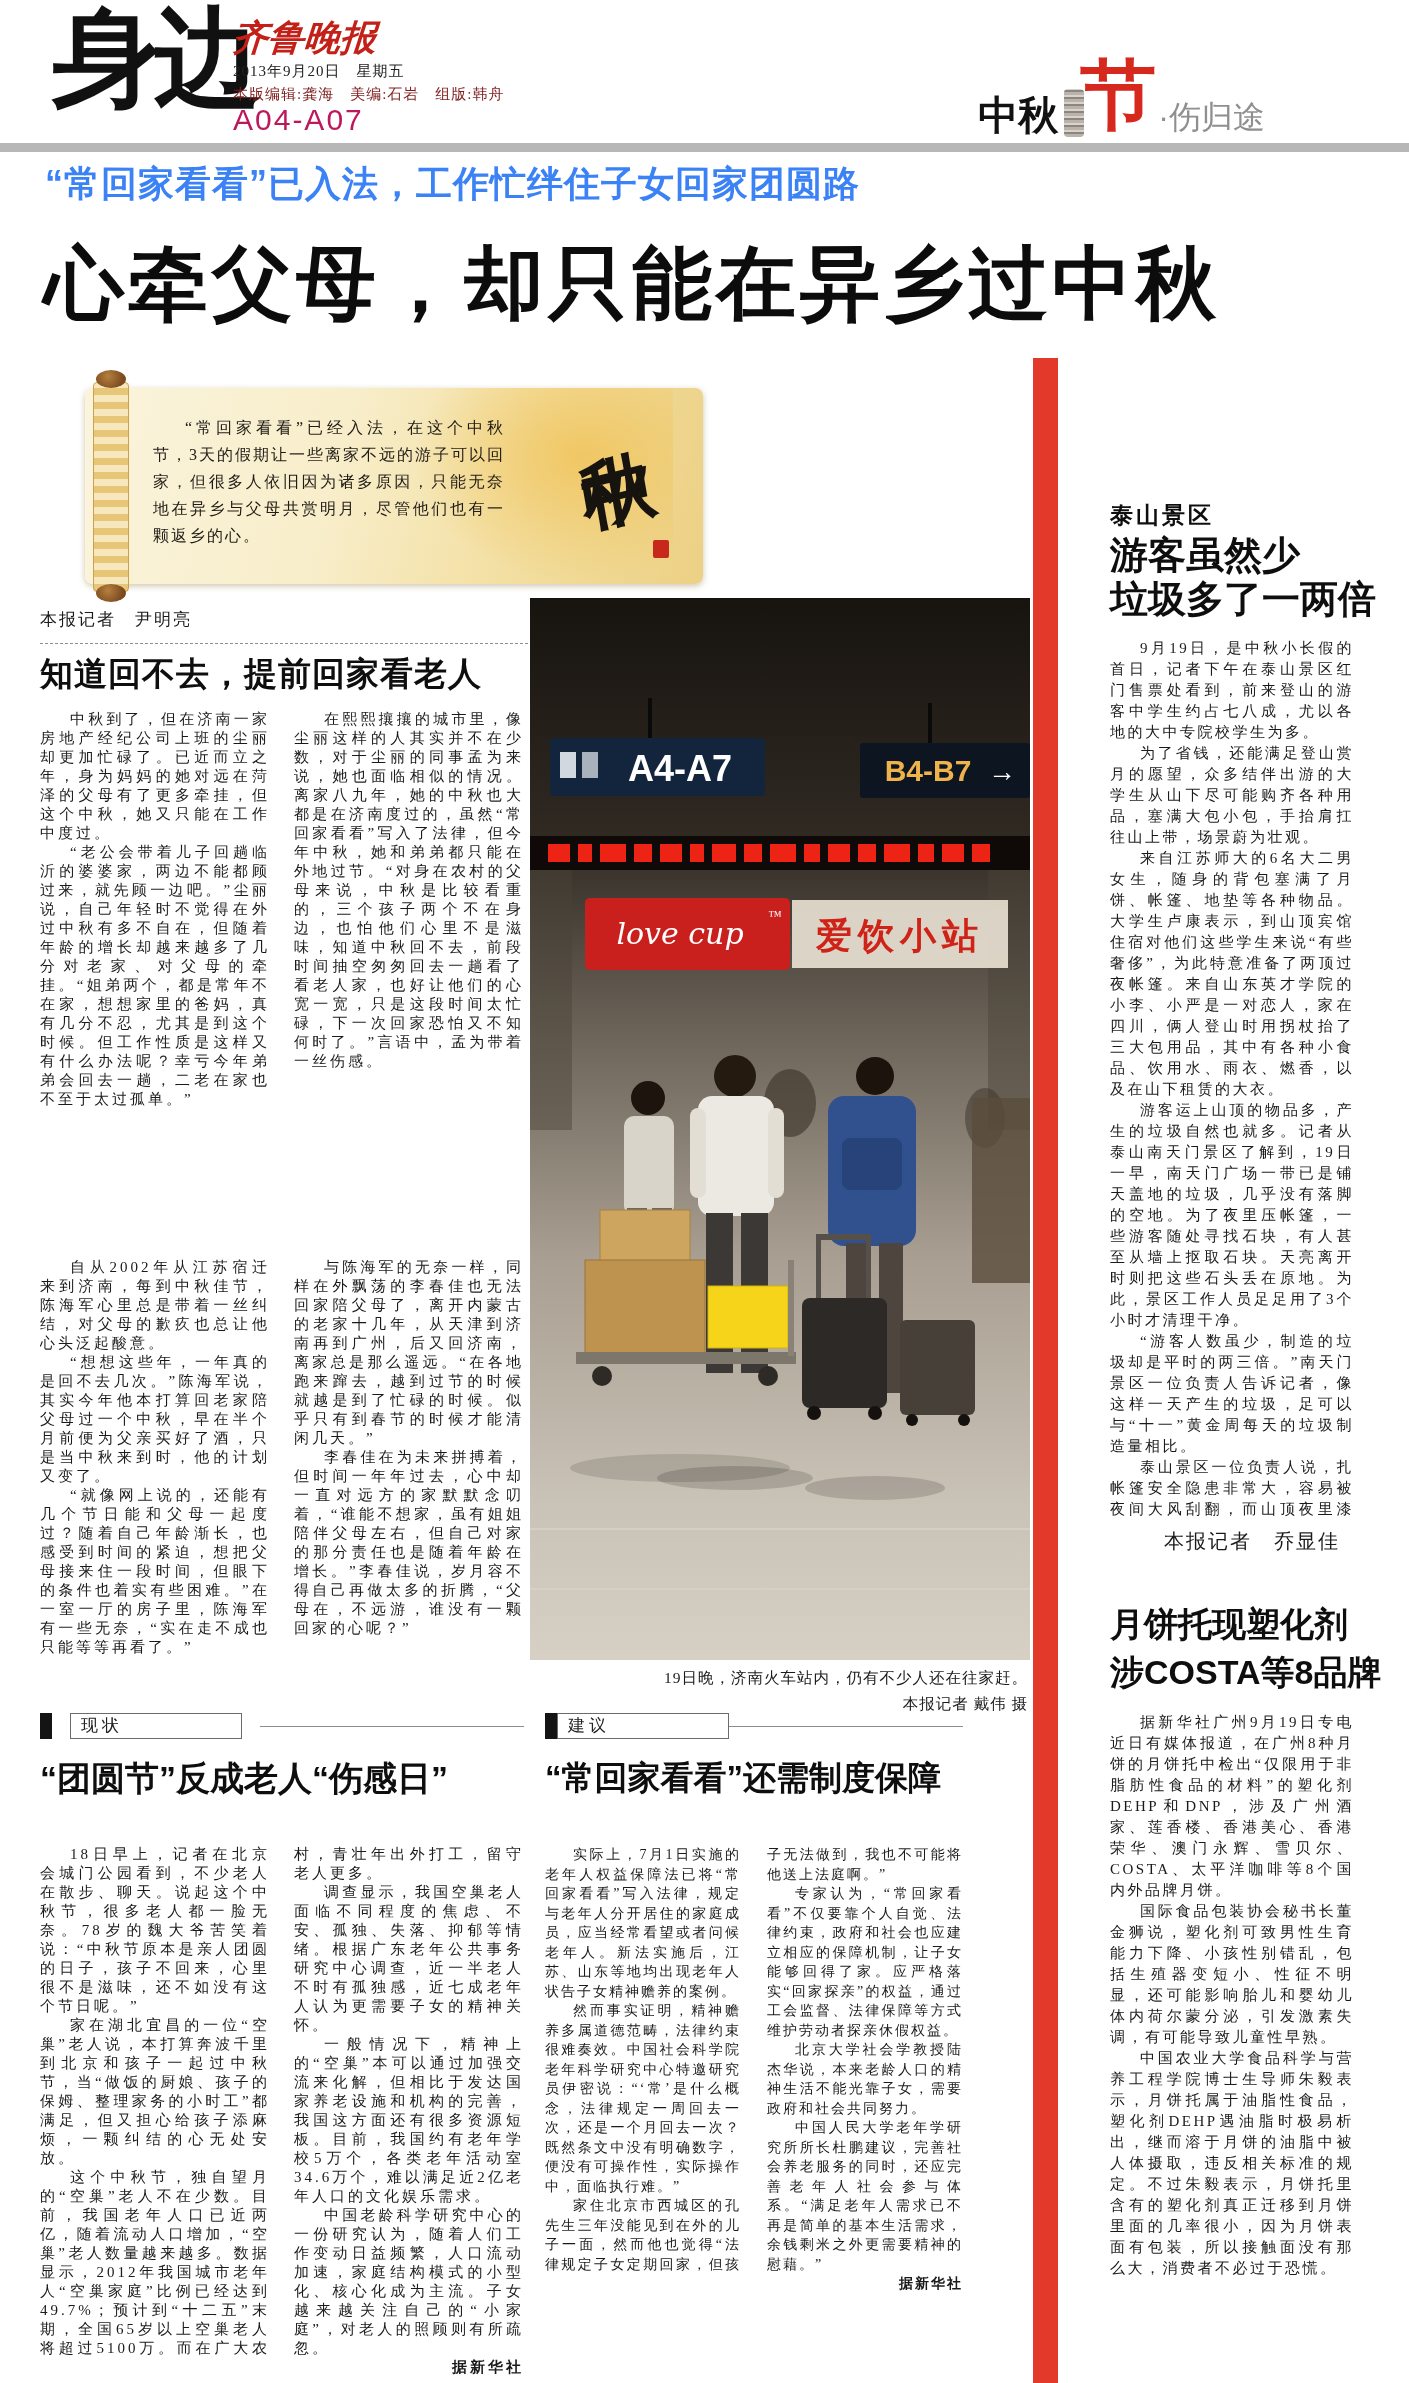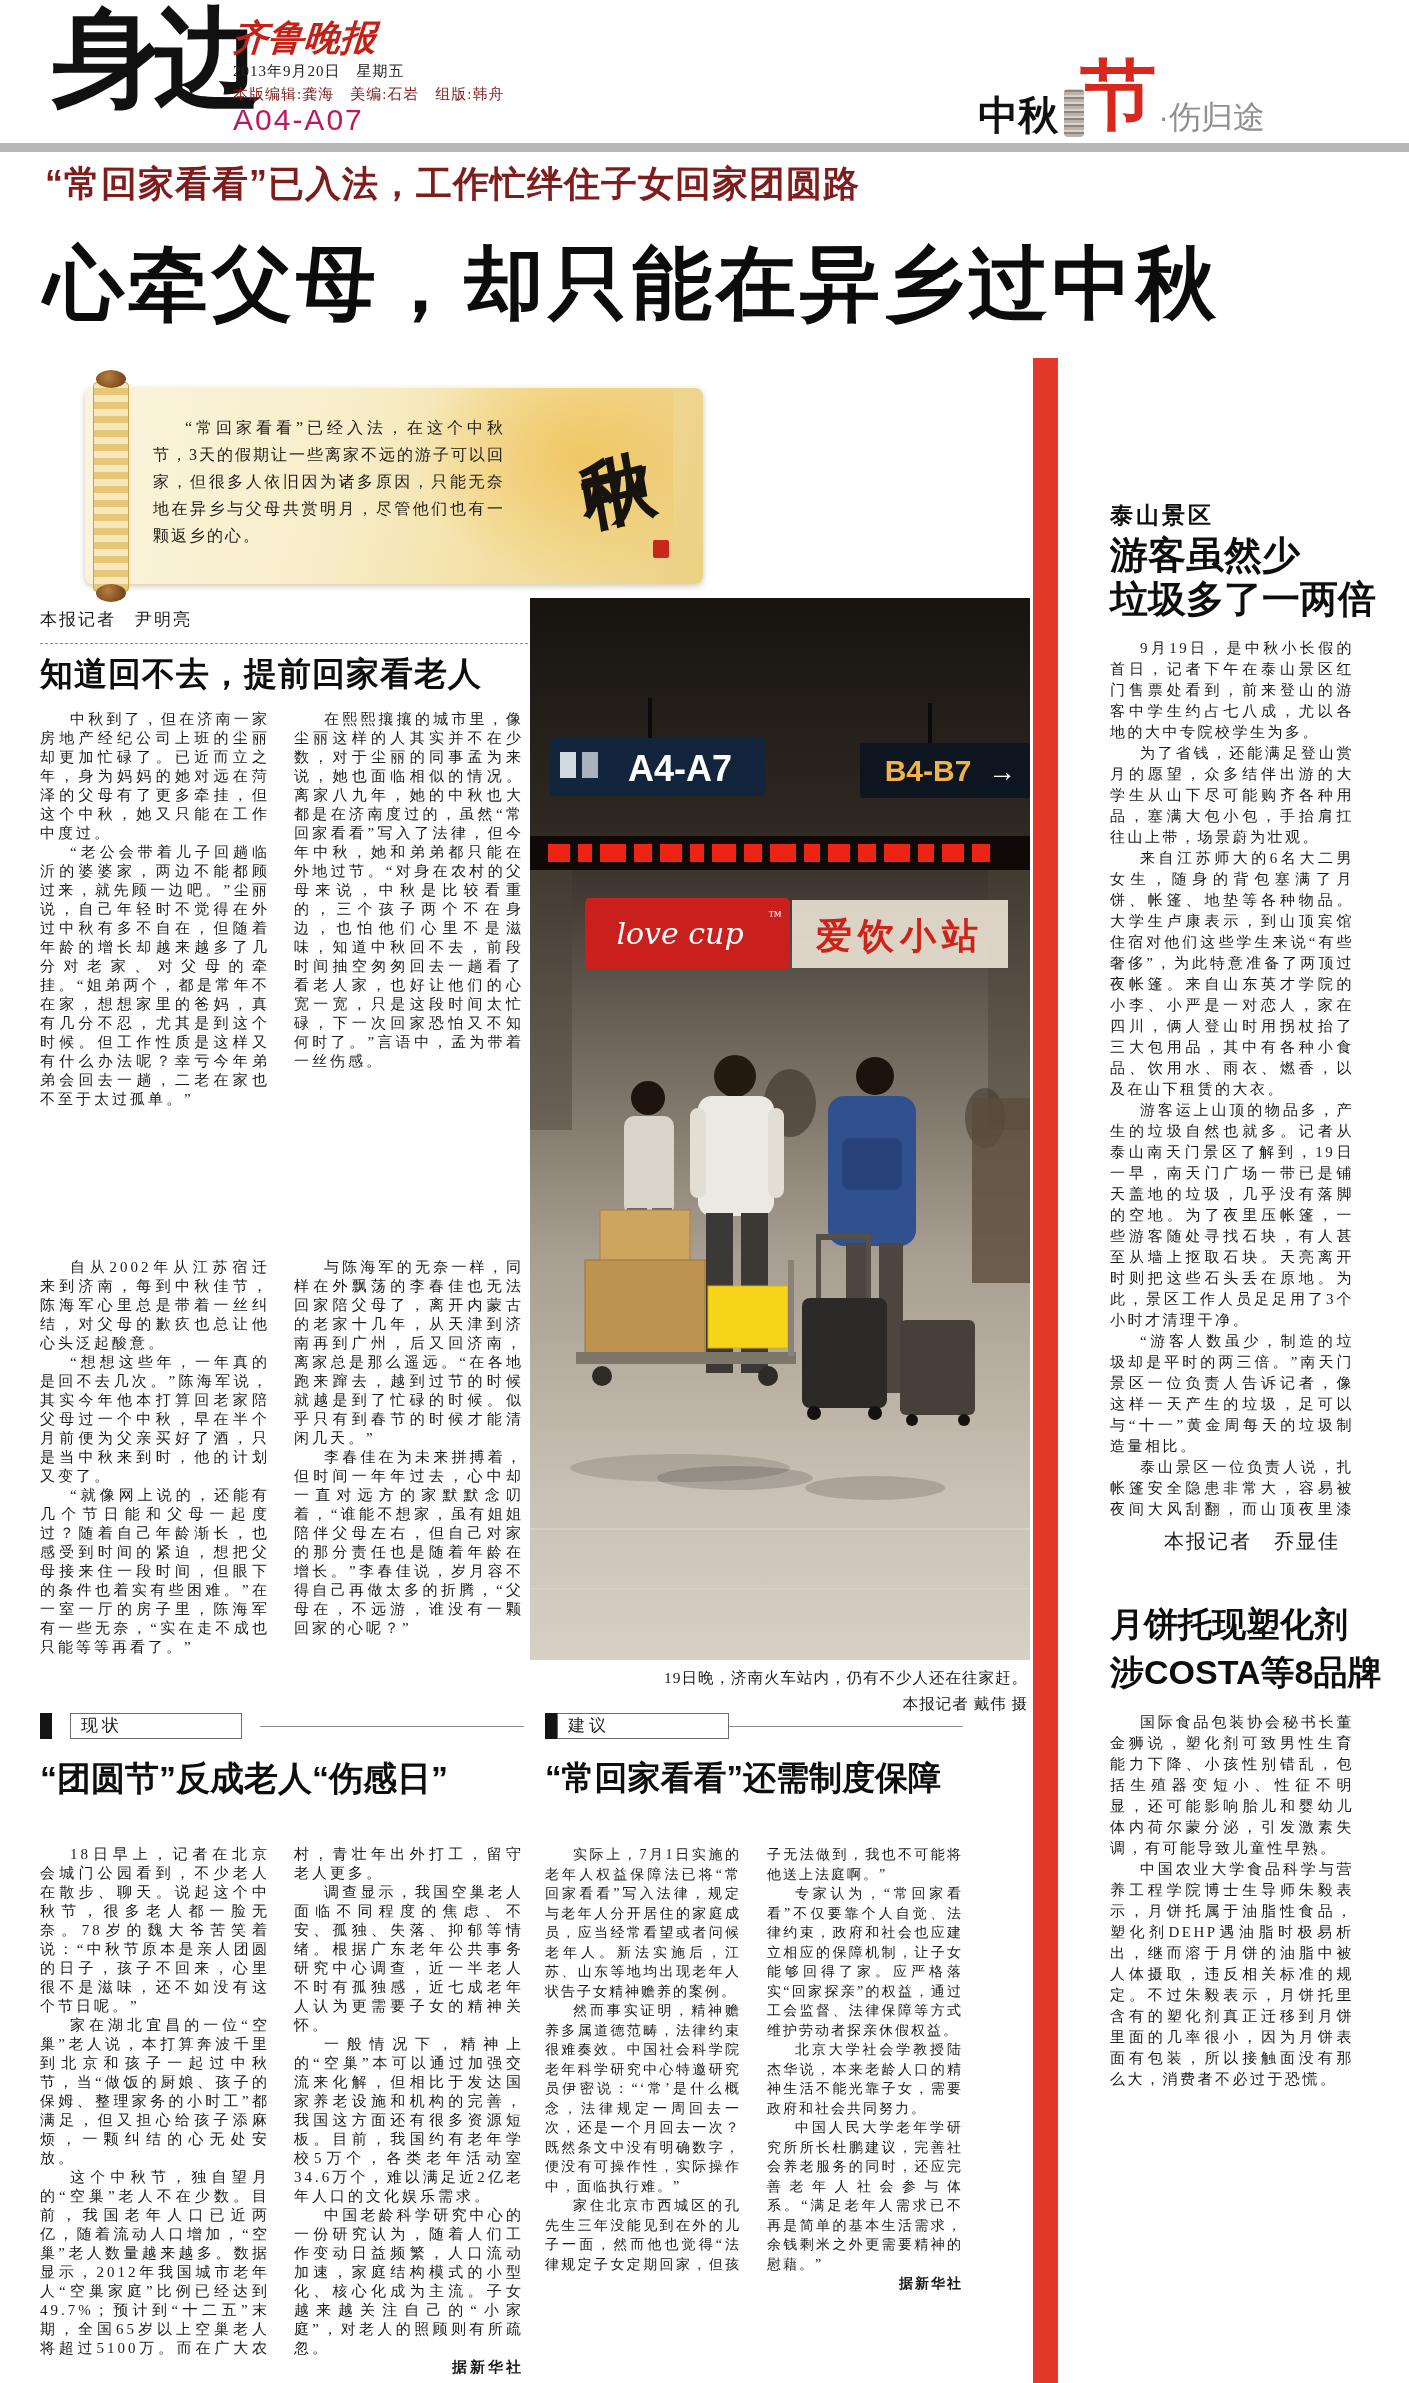--- a/index.html
+++ b/index.html
@@ -22,21 +22,21 @@
   .coin-stack{width:20px;height:48px;margin:0 0 -2px 6px;border-radius:4px;
     background:repeating-linear-gradient(0deg,#b9b3ab 0 3px,#8c867e 3px 5px,#d8d3cc 5px 7px);}
   .series .s-highlight{font-size:76px;font-weight:bold;color:#d7281e;line-height:.9;
     margin:0 2px 6px -4px;font-family:"Liberation Sans","DejaVu Sans",sans-serif;}
   .series .s-suffix{font-size:32px;color:#8f8f8f;line-height:1.1;
     font-family:"Liberation Sans","DejaVu Sans",sans-serif;}
   .gray-bar{left:0;top:143px;width:1409px;height:9px;background:#b7b7b7;}
 
   
   .kicker{left:45px;top:160px;font-size:36px;font-weight:bold;letter-spacing:1px;
-    font-family:"Liberation Sans","DejaVu Sans",sans-serif;color:#7f1d1d;}
+    font-family:"Liberation Sans","DejaVu Sans",sans-serif;color:#3b82f6;}
   .main-headline{left:44px;top:222px;width:1340px;font-size:80px;font-weight:bold;letter-spacing:4px;
     font-family:"Liberation Sans","DejaVu Sans",sans-serif;color:#0c0c0c;white-space:nowrap;margin-top:9px;}
 
   
   .scroll{left:85px;top:388px;width:618px;height:196px;}
   .scroll-body{position:absolute;inset:0;border-radius:8px;
     background:linear-gradient(105deg,#fbf4dd 0%,#f8eecb 40%,#f3e0a4 68%,#ecd084 100%);
     box-shadow:0 2px 6px rgba(120,90,20,.35);}
   .scroll-wash{position:absolute;right:30px;top:0;width:260px;height:100%;
     background:radial-gradient(ellipse at 65% 35%,rgba(240,195,90,.85),rgba(240,195,90,0) 70%);}
@@ -313,17 +313,18 @@
       <p>来自江苏师大的6名大二男女生，随身的背包塞满了月饼、帐篷、地垫等各种物品。大学生卢康表示，到山顶宾馆住宿对他们这些学生来说“有些奢侈”，为此特意准备了两顶过夜帐篷。来自山东英才学院的小李、小严是一对恋人，家在四川，俩人登山时用拐杖抬了三大包用品，其中有各种小食品、饮用水、雨衣、燃香，以及在山下租赁的大衣。</p>
       <p>游客运上山顶的物品多，产生的垃圾自然也就多。记者从泰山南天门景区了解到，19日一早，南天门广场一带已是铺天盖地的垃圾，几乎没有落脚的空地。为了夜里压帐篷，一些游客随处寻找石块，有人甚至从墙上抠取石块。天亮离开时则把这些石头丢在原地。为此，景区工作人员足足用了3个小时才清理干净。</p>
       <p>“游客人数虽少，制造的垃圾却是平时的两三倍。”南天门景区一位负责人告诉记者，像这样一天产生的垃圾，足可以与“十一”黄金周每天的垃圾制造量相比。</p>
       <p>泰山景区一位负责人说，扎帐篷安全隐患非常大，容易被夜间大风刮翻，而山顶夜里漆黑，极易发生踩踏。特别是山顶雷区多，山风大，一旦发生火险，后果不堪设想。</p>
     </div>
   <div class="abs r-byline">本报记者　乔显佳</div>
 
   <div class="abs art-title m-title1">月饼托现塑化剂</div>
   <div class="abs art-title m-title2">涉COSTA等8品牌</div>
   <div class="abs m-body">
+      <p>据新华社广州9月19日专电 近日有媒体报道，在广州8种月饼的月饼托中检出“仅限用于非脂肪性食品的材料”的塑化剂DEHP和DNP，涉及广州酒家、莲香楼、香港美心、香港荣华、澳门永辉、雪贝尔、COSTA、太平洋咖啡等8个国内外品牌月饼。</p>
       <p>国际食品包装协会秘书长董金狮说，塑化剂可致男性生育能力下降、小孩性别错乱，包括生殖器变短小、性征不明显，还可能影响胎儿和婴幼儿体内荷尔蒙分泌，引发激素失调，有可能导致儿童性早熟。</p>
       <p>中国农业大学食品科学与营养工程学院博士生导师朱毅表示，月饼托属于油脂性食品，塑化剂DEHP遇油脂时极易析出，继而溶于月饼的油脂中被人体摄取，违反相关标准的规定。不过朱毅表示，月饼托里含有的塑化剂真正迁移到月饼里面的几率很小，因为月饼表面有包装，所以接触面没有那么大，消费者不必过于恐慌。</p>
     </div>
 
 </div>
 
 </body></html>

